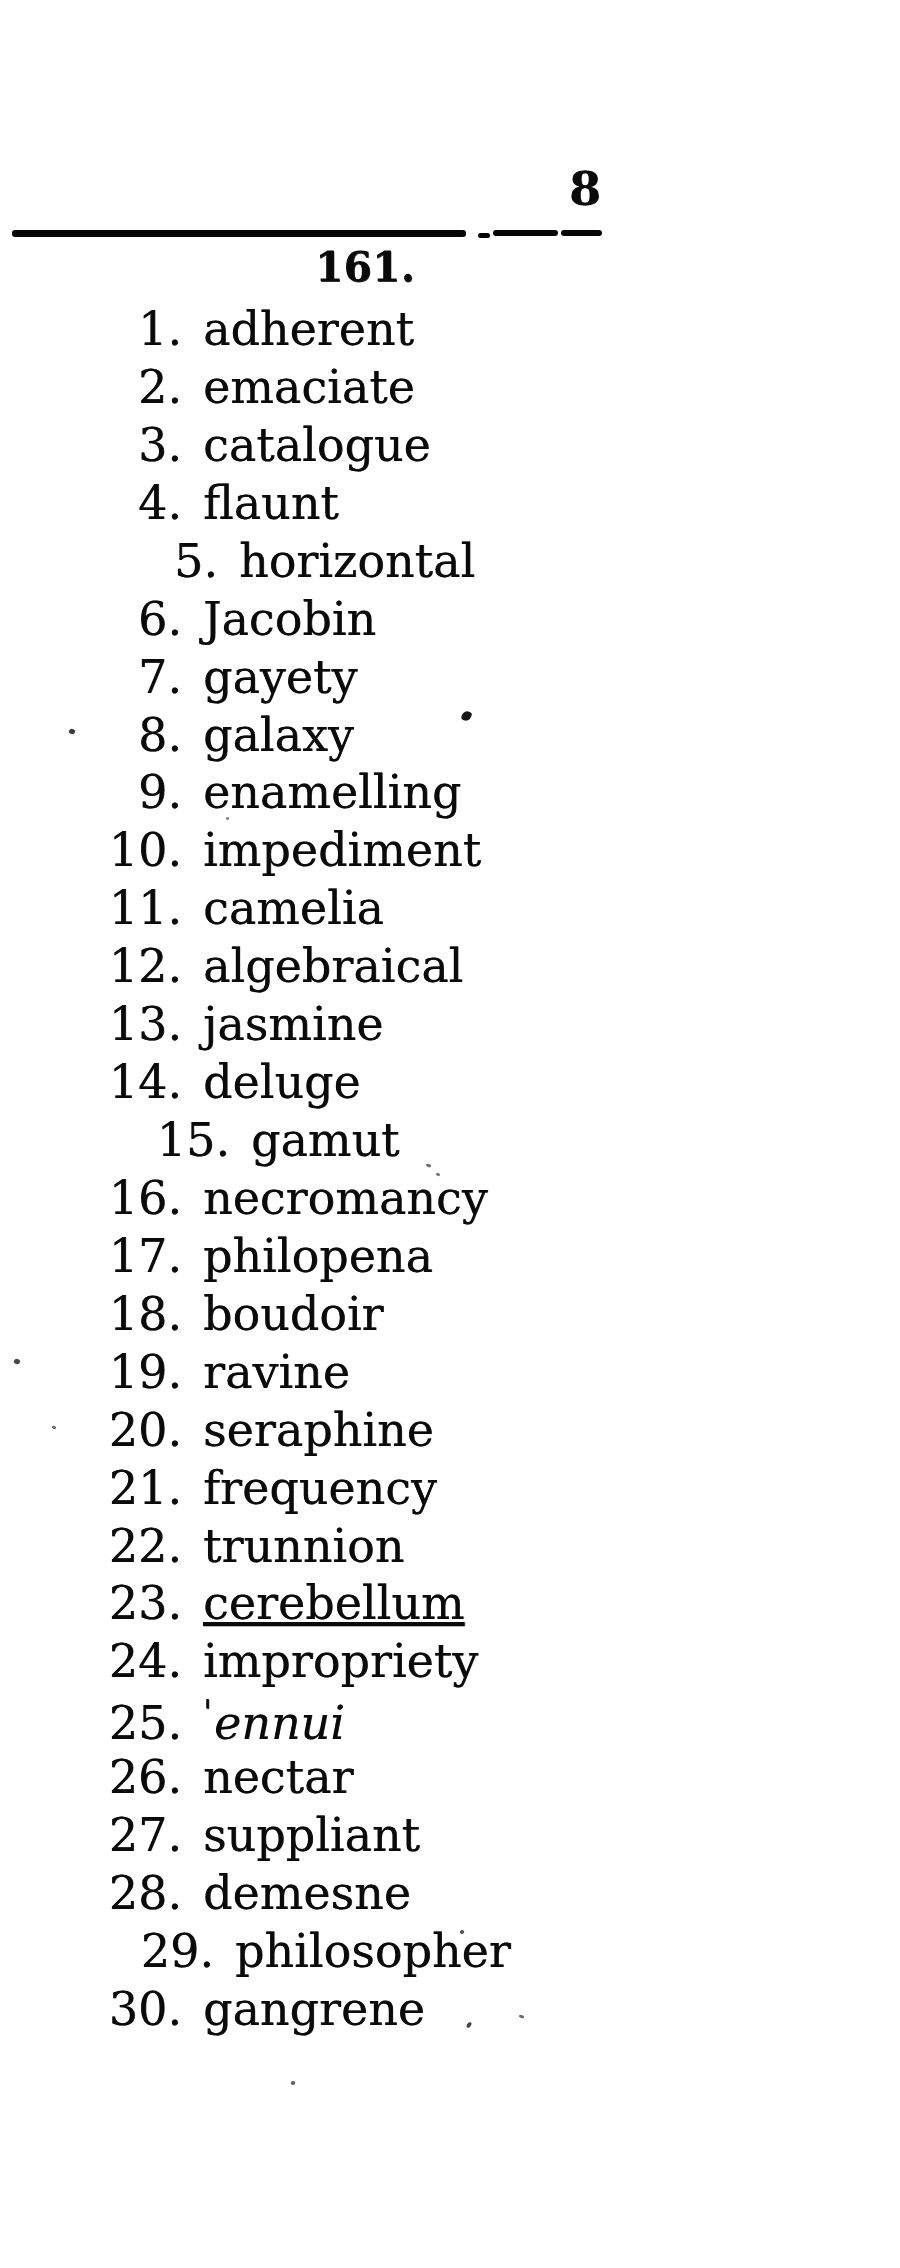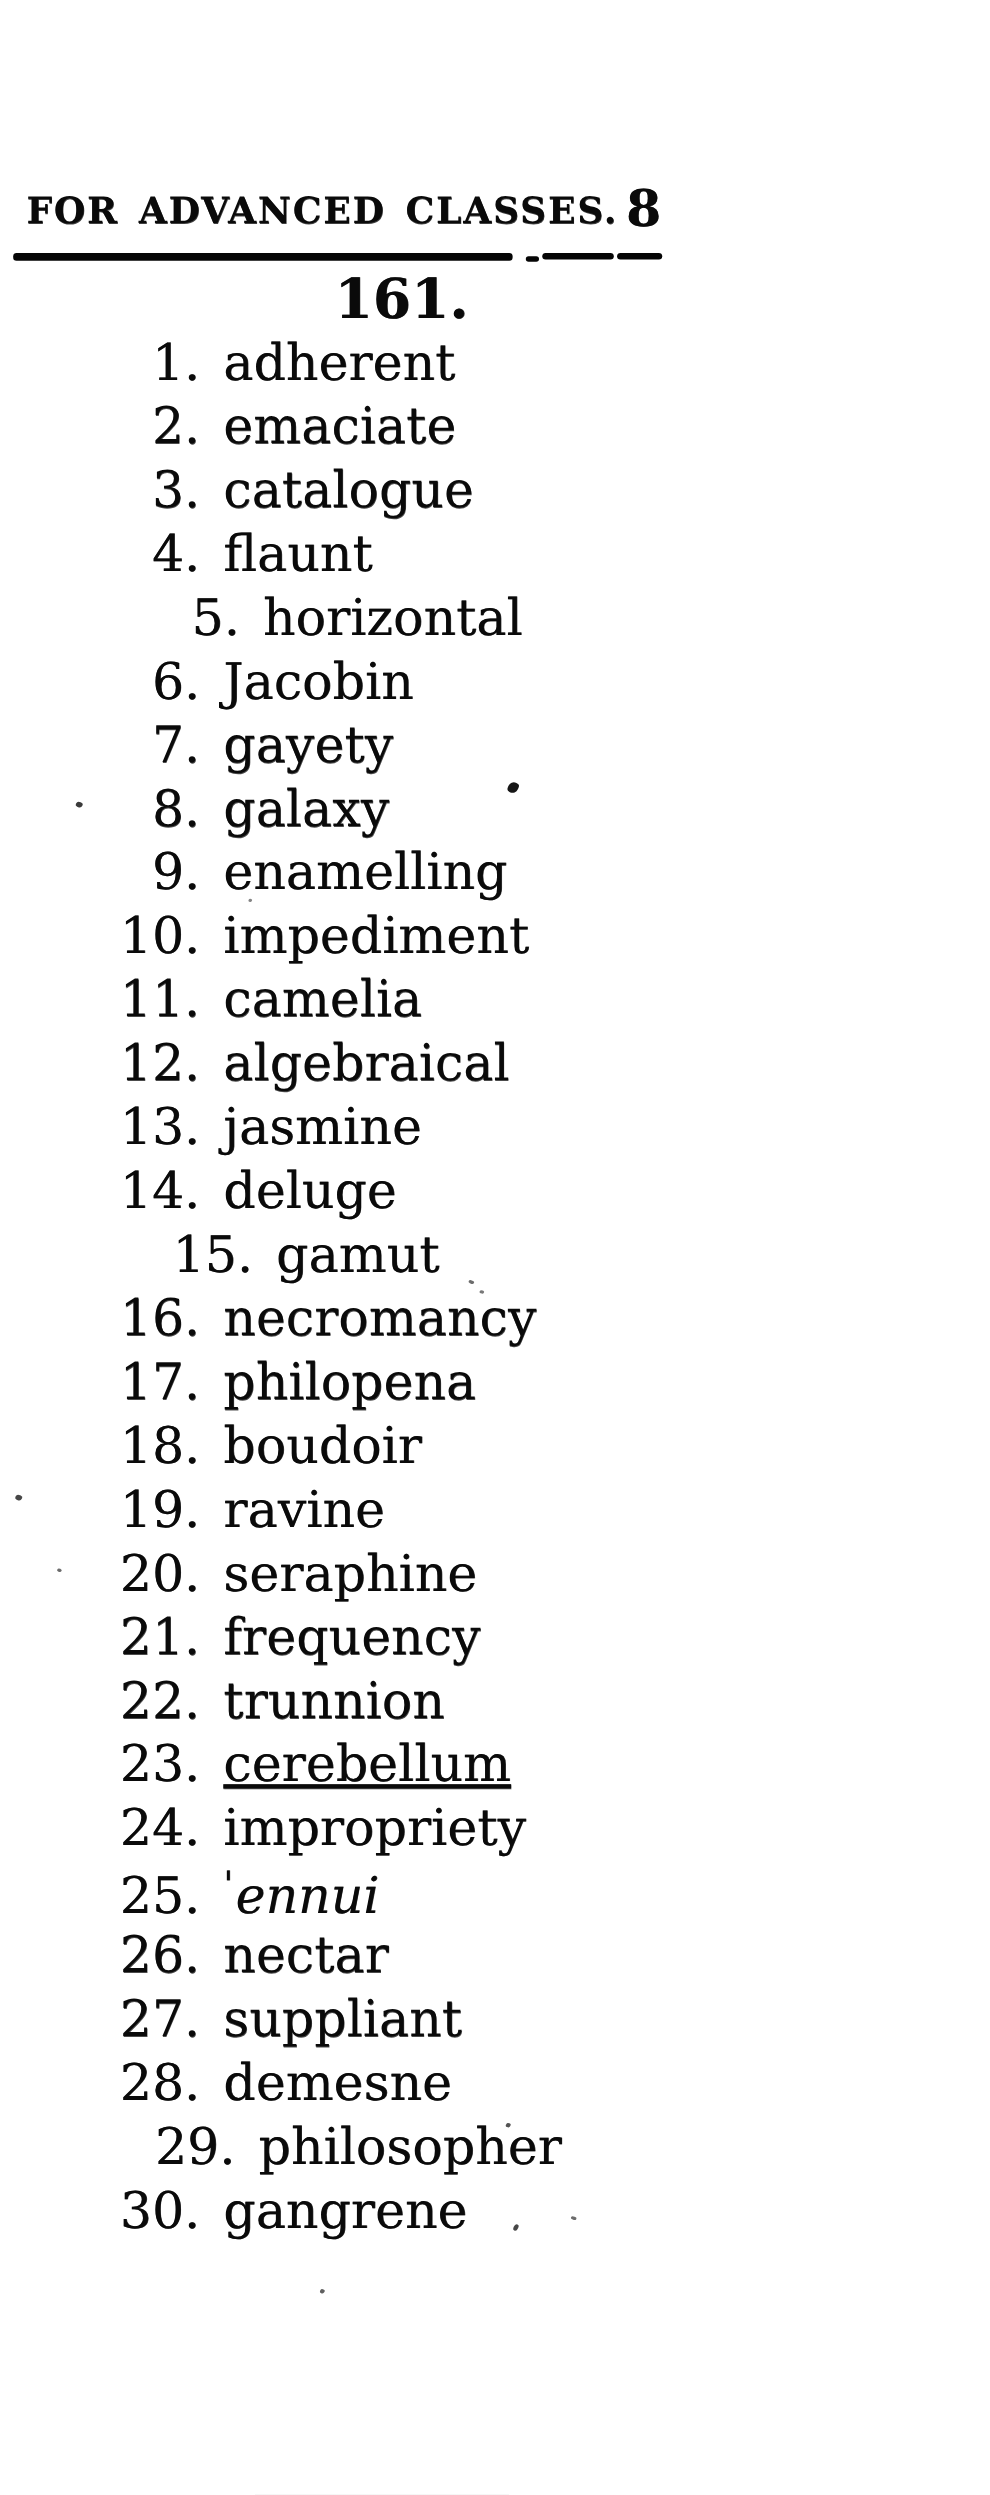--- a/index.html
+++ b/index.html
@@ -40,21 +40,21 @@
     background: #050505;
     border-radius: 3px;
   }
   
   .section-number {
     position: absolute;
     left: 290px;
     top: 247px;
     width: 150px;
     text-align: center;
-    font-size: 50px;
+    font-size: 41px;
     font-weight: 700;
     line-height: 1;
     text-shadow: 0.5px 0.5px 0.5px rgba(0,0,0,0.8);
   }
   
   #word-list { list-style: none; margin: 0; padding: 0; }
   .row {
     position: absolute;
     left: 0;
     width: 640px;
@@ -81,21 +81,20 @@
     background: #0a0a0a;
     border-radius: 55% 30% 55% 35%;
     transform: rotate(25deg);
   }
 </style>
 </head>
 <body>
 
 <div id="page">
 
-  <div class="header-title">FOR ADVANCED CLASSES.</div>
 
   <div class="page-number">8</div>
 
   <div id="rule">
       <div class="rule-seg" style="left: 12px; top: 230px; width: 454px; height: 7px;"></div>
       <div class="rule-seg" style="left: 478px; top: 233px; width: 12px; height: 5px;"></div>
       <div class="rule-seg" style="left: 493px; top: 230px; width: 65px; height: 6px;"></div>
       <div class="rule-seg" style="left: 561px; top: 230px; width: 41px; height: 6px;"></div>
     </div>
 

